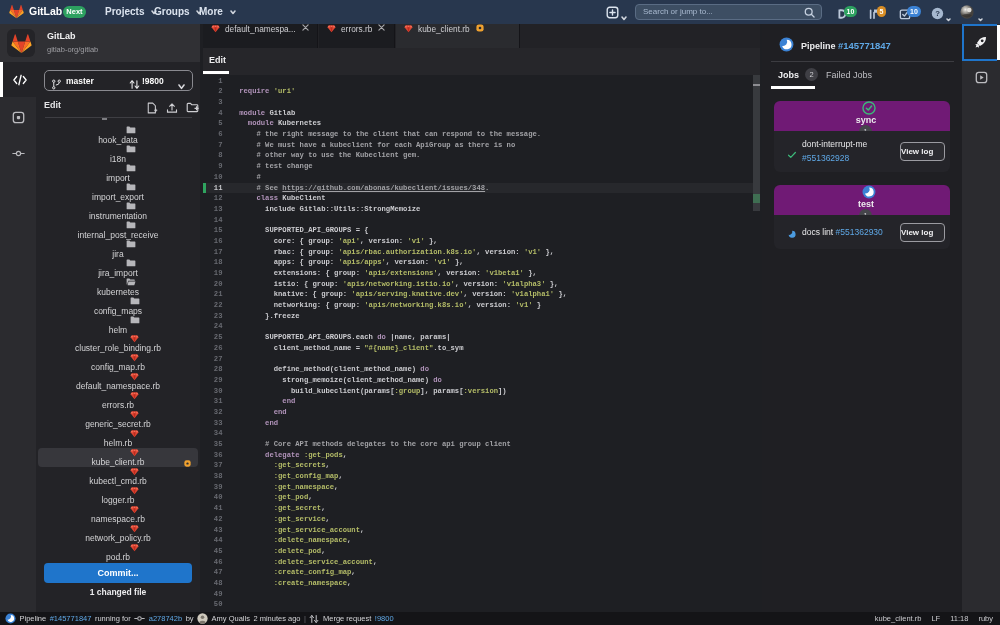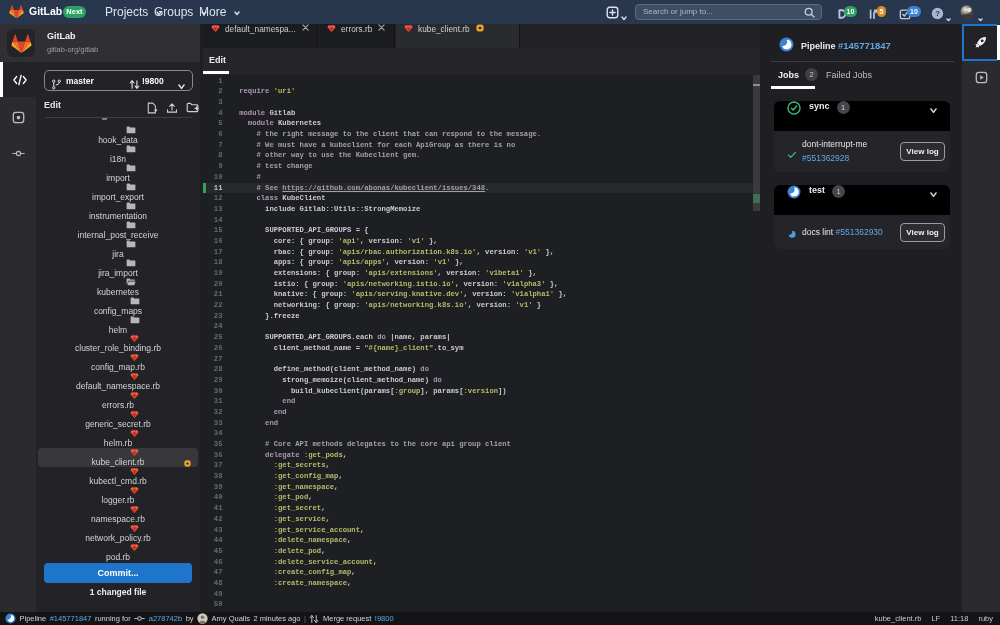--- a/index.html
+++ b/index.html
@@ -2,21 +2,21 @@
 <html><head><meta charset="utf-8"><style>
 *{margin:0;padding:0;box-sizing:border-box;}
 html,body{width:1000px;height:625px;overflow:hidden;background:#1e1f23;font-family:"Liberation Sans",sans-serif;}
 .abs{position:absolute;}
 #page{position:relative;width:1000px;height:625px;}
 
 
 #nav{position:absolute;left:0;top:0;width:1000px;height:24px;background:#28374e;}
 #nav .brand{position:absolute;left:29px;top:5px;font-size:10.5px;font-weight:bold;color:#fff;}
 #nav .next{position:absolute;left:63px;top:6px;width:23px;height:12px;background:#2da160;border-radius:7px;color:#fff;font-size:7.5px;font-weight:bold;text-align:center;line-height:12px;}
-.navitem{position:absolute;top:0;height:24px;line-height:24px;color:#dbe3ee;font-size:12px;font-weight:normal;}
+.navitem{position:absolute;top:0;height:24px;line-height:24px;color:#dbe3ee;font-size:10px;font-weight:bold;}
 .navitem svg{margin-left:3px;vertical-align:-1px;}
 #search{position:absolute;left:635px;top:4px;width:187px;height:16px;background:#3d4e63;border:1px solid #5a6c84;border-radius:4px;color:#a9bad0;font-size:8px;line-height:14px;padding-left:7px;}
 #search .mag{position:absolute;right:5px;top:1px;}
 .badge{position:absolute;height:11px;border-radius:6px;color:#fff;font-size:7px;font-weight:bold;text-align:center;line-height:11px;}
 
 #phead{position:absolute;left:0;top:24px;width:200px;height:38px;background:#303034;}
 #phead .tile{position:absolute;left:7px;top:5px;width:28px;height:28px;border-radius:6px;background:#242428;display:flex;align-items:center;justify-content:center;}
 #phead .t1{position:absolute;left:47px;top:7px;font-size:9px;font-weight:bold;color:#f2f2f3;}
 #phead .t2{position:absolute;left:47px;top:21px;font-size:7.5px;color:#9e9ea3;}
 
@@ -73,27 +73,27 @@
 #rpanel{position:absolute;left:762px;top:24px;width:200px;height:588px;background:#1f1f23;}
 #rpanel .phead{position:absolute;left:17px;top:13px;}
 #rpanel .ptitle{position:absolute;left:39px;top:16px;font-size:9px;font-weight:bold;color:#ececee;}
 #rpanel .plink{color:#5fa8e6;font-weight:bold;font-size:9.5px;}
 #rdiv{position:absolute;left:9px;top:37px;width:183px;height:1px;background:#3c3c41;}
 .jtab1{position:absolute;left:16px;top:46px;font-size:9px;font-weight:bold;color:#f0f0f2;}
 .jbadge{position:absolute;left:43px;top:44px;width:13px;height:13px;border-radius:7px;background:#3f3f45;color:#cfcfd3;font-size:7.5px;text-align:center;line-height:13px;}
 .jtab2{position:absolute;left:64px;top:46px;font-size:9px;color:#bfbfc4;}
 #jul{position:absolute;left:9px;top:62px;width:44px;height:2.5px;background:#fff;}
 .card{position:absolute;left:12px;width:176px;border-radius:6px;overflow:hidden;}
-.card .hd{height:30px;background:#000000;display:flex;}
+.card .hd{height:30px;background:#701a75;display:flex;align-items:center;flex-direction:column;}
 .card .bd{background:#242429;}
 .card .hd .st{margin-left:13px;display:inline-flex;}
 .card .hd .nm{margin-left:8px;font-size:9px;font-weight:bold;color:#ececee;}
 .card .hd .b1{margin-left:7px;width:13px;height:13px;border-radius:7px;background:#45454b;color:#cfcfd3;font-size:7.5px;text-align:center;line-height:13px;}
 .card .hd .cv{margin-left:auto;margin-right:12px;}
-.vlog{position:absolute;right:5px;width:45px;height:19px;border:1px solid #9b9ba1;border-radius:4px;background:#2c2c31;color:#f0f0f2;font-size:8px;font-weight:bold;text-align:center;line-height:17px;}
+.vlog{position:absolute;right:5px;width:45px;height:19px;border:1px solid #9b9ba1;border-radius:4px;background:#2c2c31;color:#f0f0f2;font-size:8px;font-weight:bold;text-align:left;line-height:17px;}
 
 #rrail{position:absolute;left:962px;top:24px;width:38px;height:588px;background:#2b2b2f;}
 #rrail .rtab{position:absolute;left:0px;top:0px;width:35px;height:37px;background:#232327;border:2px solid #1f75cb;border-right:none;display:flex;align-items:center;justify-content:center;}
 #rrail .wbar{position:absolute;left:35px;top:1px;width:3px;height:35px;background:#fff;}
 #rrail .icn2{position:absolute;left:0;top:46px;width:38px;text-align:center;}
 
 #status{position:absolute;left:0;top:612px;width:1000px;height:13px;background:#141417;color:#d3d3d6;font-size:7.5px;line-height:13px;}
 #status .lft{position:absolute;left:5px;top:0;display:flex;align-items:center;height:13px;}
 #status .lft>*{margin-right:3.5px;flex:none;}
 #status .bl{color:#5fa8e6;}

